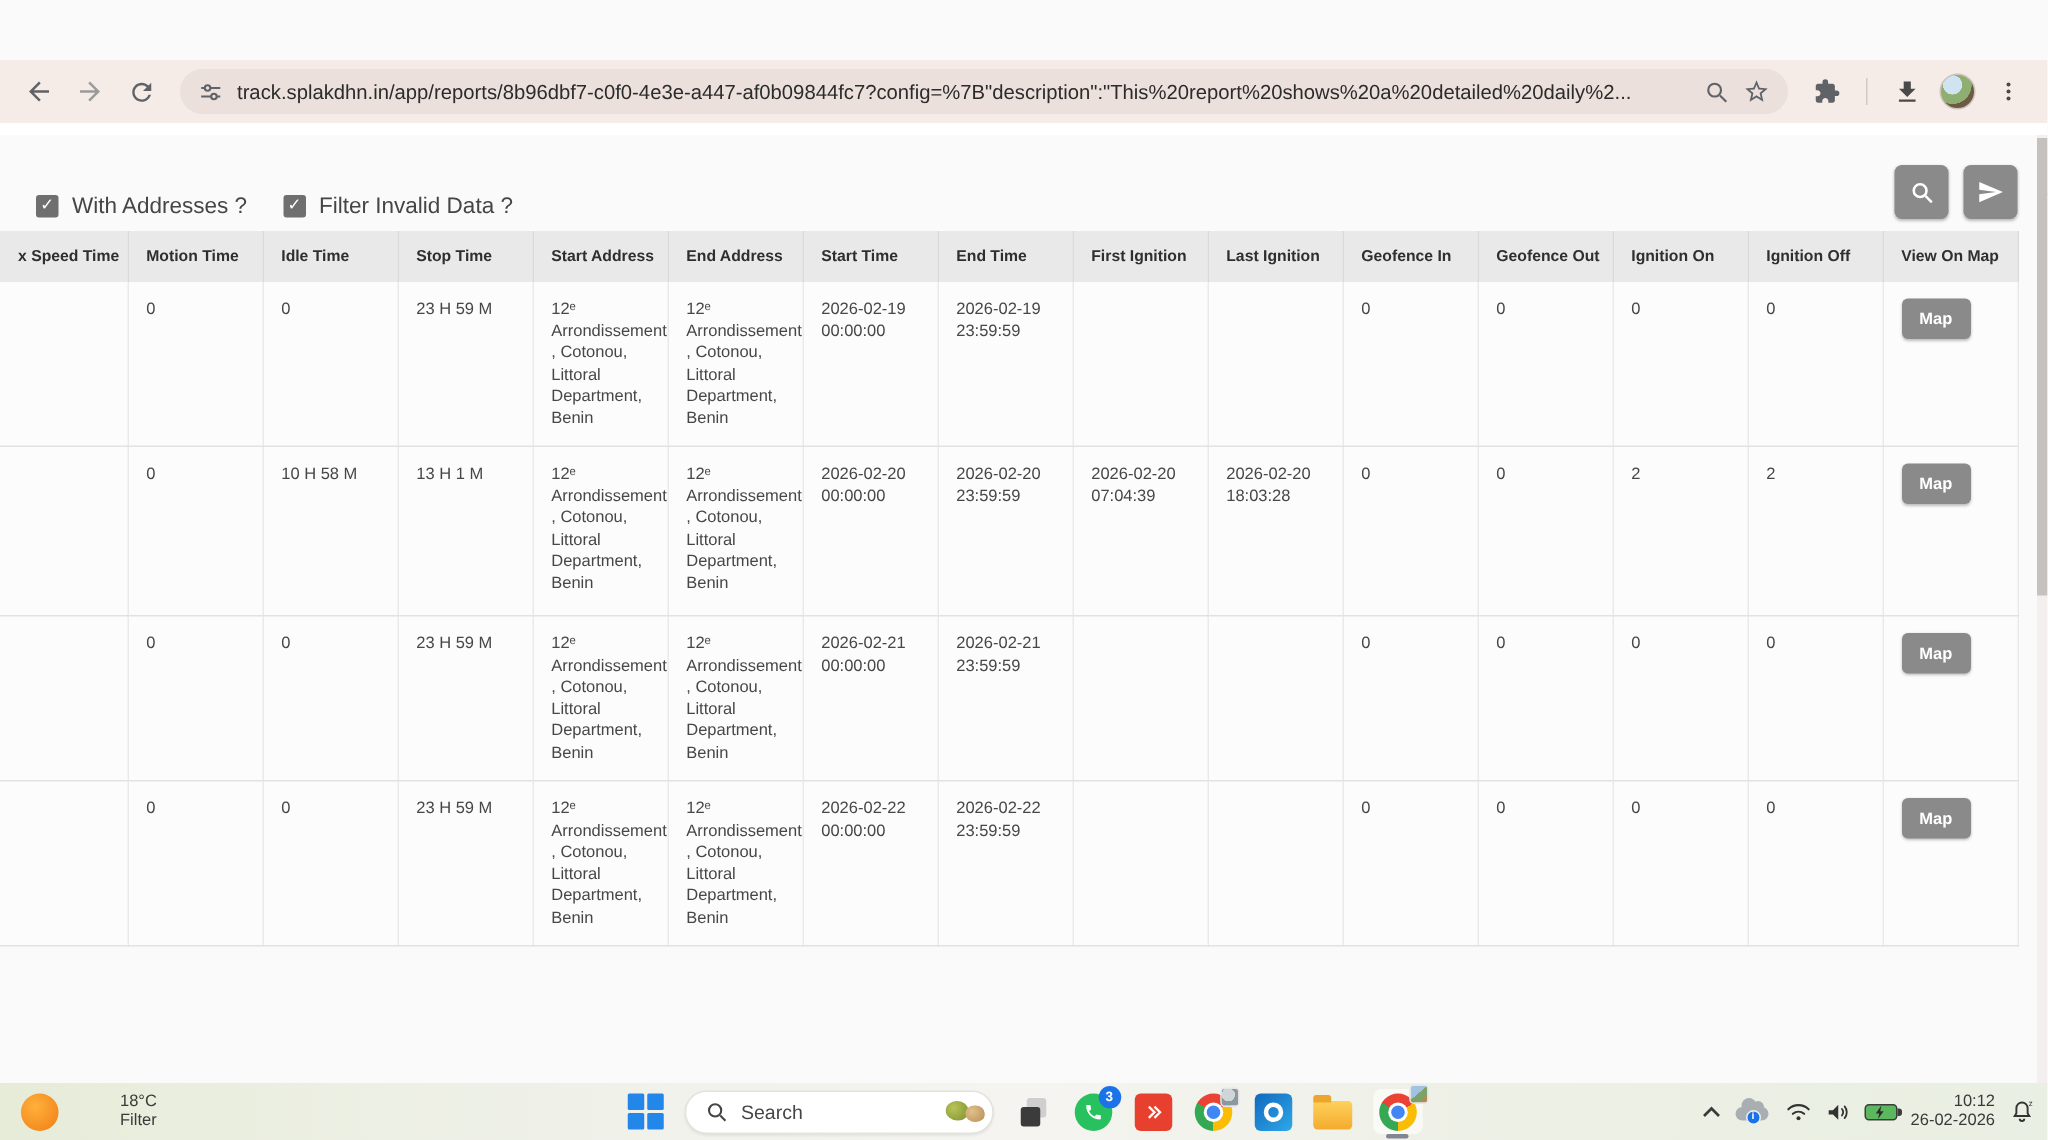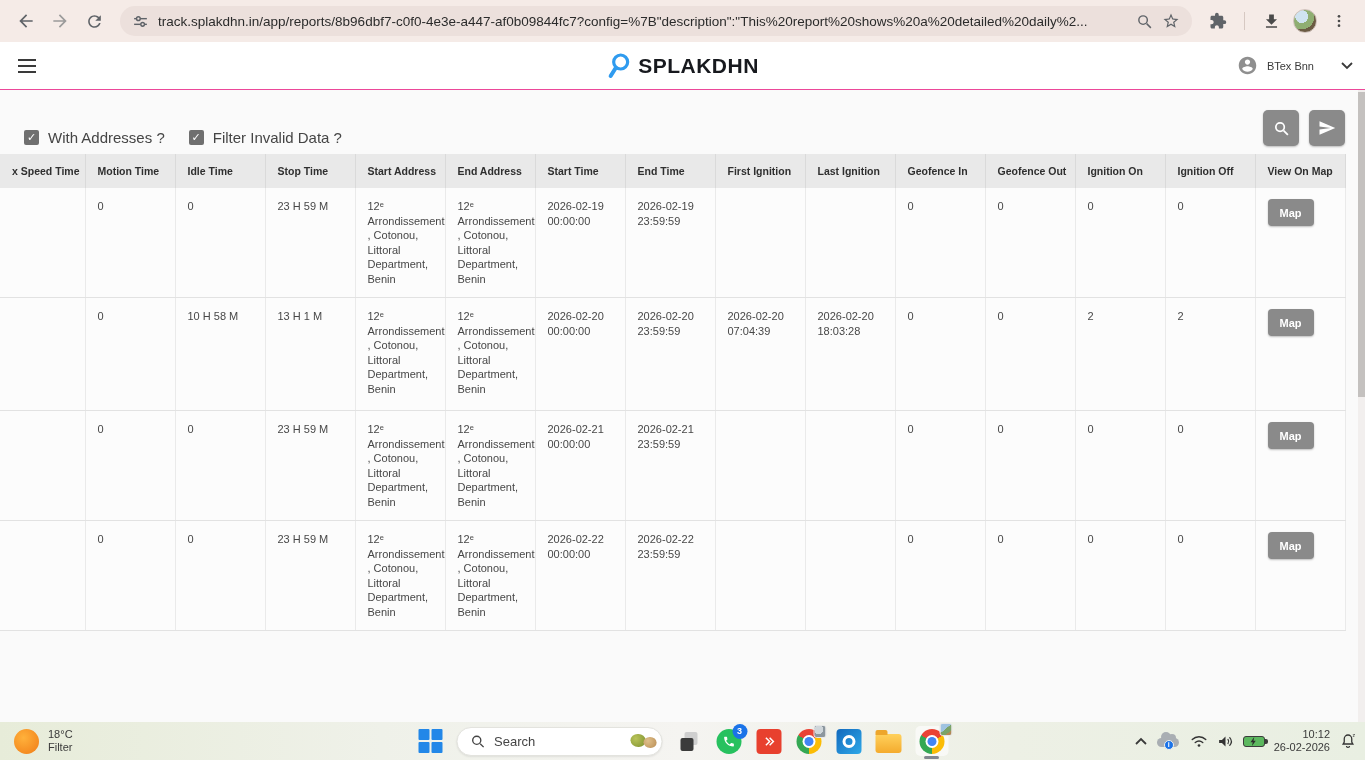--- a/index.html
+++ b/index.html
@@ -8,21 +8,21 @@
     font-family:"Liberation Sans","DejaVu Sans",sans-serif;
     position:relative; overflow:hidden; background:#fafafa; color:#333;
   }
   :root{
     --logo-blue:#2f9bef; --btn-gray:#8a8a8a; --start-blue:#2287e8;
     --wa-green:#27c15f; --badge-blue:#1a73e8; --battery-green:#5cb85f;
   }
   svg { display:block; }
 
   
-  .browser-bar { height:42px; background:#f5ebe7; display:flex; align-items:center; padding:0 10px; gap:2px; }
+  .browser-bar { height:42px; background:#f5ebe7; display:flex; align-items:center; padding:0 10px; gap:2px;margin-top:40px; }
   .nav-btn { width:32px; height:32px; border-radius:50%; display:flex; align-items:center; justify-content:center; flex:0 0 auto; cursor:pointer; }
   .omnibox { flex:1; height:30px; background:#ece0dc; border-radius:15px; display:flex; align-items:center; padding:0 12px; gap:9px; margin:0 8px; min-width:0; }
   .omnibox .url { flex:1; font-size:13.5px; color:#2b2b2b; white-space:nowrap; overflow:hidden; min-width:0; }
   .chrome-right { display:flex; align-items:center; gap:6px; flex:0 0 auto; }
   .divider-v { width:1px; height:18px; background:#d6c8c2; margin:0 4px; }
   .avatar-browser { width:24px; height:24px; border-radius:50%; background:radial-gradient(circle at 35% 30%, #cfe3f0 0 30%, #8fae72 31% 60%, #6b5b43 61% 100%); border:1px solid #d0c2bc; }
 
   
   .app-header { height:48px; background:#fff; border-bottom:1px solid #ec4899; position:relative; display:flex; align-items:center; }
   .hamburger { margin-left:10px; width:34px; height:34px; display:flex; align-items:center; justify-content:center; cursor:pointer; }
@@ -68,21 +68,21 @@
   
   .v-scroll-track { position:absolute; top:90px; right:0; bottom:38px; width:7px; background:#f2efee; z-index:4; }
   .v-scroll-thumb { position:absolute; top:2px; right:0; width:7px; height:305px; background:#c4c1bf; }
 
   
   .taskbar { position:absolute; left:0; right:0; bottom:0; height:38px; z-index:6;
     background:linear-gradient(90deg,#e7ecd9 0%,#eff1e9 28%,#f5f4f1 50%,#edf0e5 74%,#e9efe2 100%);
     display:flex; align-items:center; font-size:11px; color:#3a3a3a; }
   .tb-weather { position:absolute; left:14px; display:flex; align-items:center; gap:9px; cursor:pointer; }
   .sun { width:25px; height:25px; border-radius:50%; background:radial-gradient(circle at 38% 35%, #ffb13b, #f07c16); }
-  .weather-text { line-height:13px; }
+  .weather-text { line-height:13px;margin-left:32px; }
   .tb-center { position:absolute; left:50%; transform:translateX(-50%); display:flex; align-items:center; gap:13px; }
   .start-btn { width:26px; height:26px; display:grid; grid-template-columns:11px 11px; grid-template-rows:11px 11px; gap:2px; place-content:center; cursor:pointer; }
   .start-btn span { background:var(--start-blue); border-radius:1px; }
   .search-pill { width:206px; height:29px; background:#fff; border:1px solid #e3e3de; border-radius:15px;
     display:flex; align-items:center; gap:9px; padding:0 5px 0 13px; box-shadow:0 1px 2px rgba(0,0,0,.08); cursor:pointer; }
   .search-pill .search-text { flex:1; font-size:13px; color:#454545; }
   .pistachio { width:26px; height:22px; position:relative; }
   .pistachio i { position:absolute; border-radius:50% 50% 46% 54%; }
   .pistachio i:first-child { width:15px; height:13px; left:0; top:4px; background:radial-gradient(circle at 35% 35%, #b9c45a, #7d8f2e); }
   .pistachio i:last-child { width:13px; height:11px; right:0; top:7px; background:radial-gradient(circle at 35% 35%, #e0c08b, #b98d54); }

